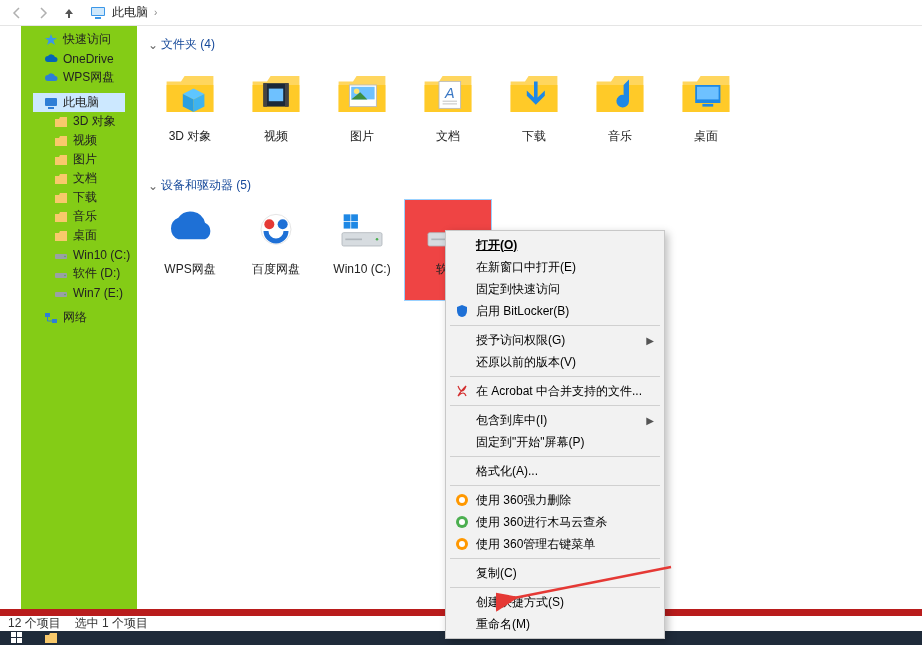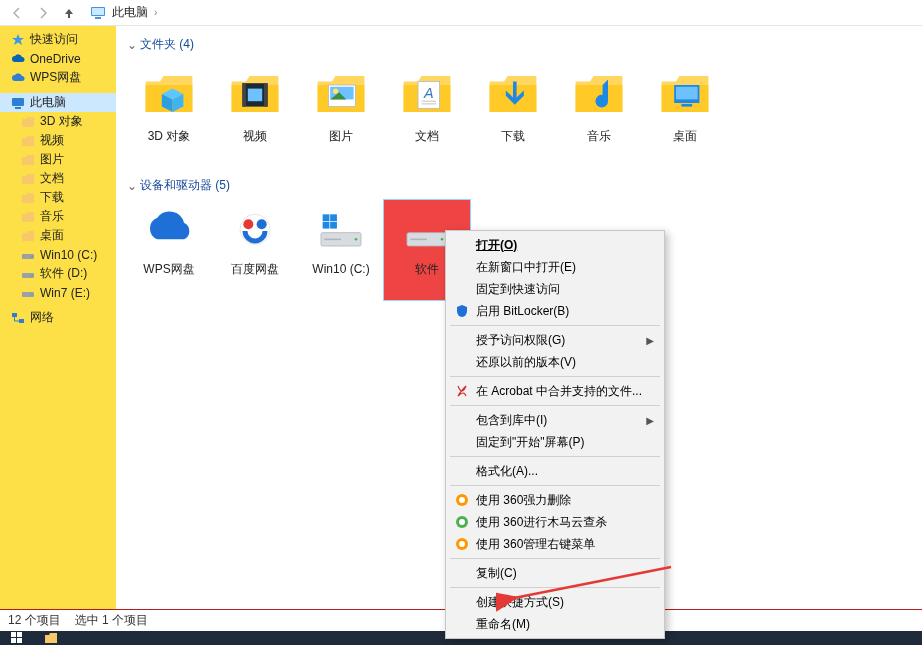--- a/index.html
+++ b/index.html
@@ -8,21 +8,21 @@
 
 .breadcrumb-bar { height: 26px; display: flex; align-items: center; padding: 0 4px; border-bottom: 1px solid #e5e5e5; }
 .breadcrumb-bar .nav-arrow { width: 18px; height: 18px; margin: 0 4px; display: flex; align-items: center; justify-content: center; color: #7a7a7a; cursor: default; }
 .breadcrumb-bar .nav-arrow.enabled { color: #333; }
 .breadcrumb-bar .pc-icon { width: 16px; height: 16px; margin: 0 4px 0 8px; }
 .breadcrumb-bar .crumb { color: #222; padding: 0 2px; }
 .breadcrumb-bar .sep { color: #888; padding: 0 4px; font-size: 10px; }
 
 
 .main { display: flex; height: calc(100% - 26px - 22px - 14px); }
-.sidebar { width: 116px; background: #fde047; padding: 4px 0; overflow:hidden;}
+.sidebar { width: 116px; background: #84cc16; padding: 4px 12px; overflow:hidden;margin-left:21px;}
 .sidebar .nav-item { display: flex; align-items: center; height: 19px; padding: 0 6px 0 10px; cursor: default; white-space: nowrap; }
 .sidebar .nav-item.indent { padding-left: 20px; }
 .sidebar .nav-item .icon { width: 16px; height: 16px; margin-right: 4px; display:flex; align-items:center; justify-content:center; flex-shrink:0;}
 .sidebar .nav-item.selected { background: #cce8ff; }
 .sidebar .nav-item .label { color: #222; }
 
 .content { flex: 1; padding: 6px 10px; overflow: hidden; position: relative; }
 .group-header { display: flex; align-items: center; color: #16499a; font-size: 12px; margin: 4px 0 6px 0; cursor: default; }
 .group-header .chev { width: 12px; text-align: center; margin-right: 2px; color:#6a6a6a;}
 .grid { display: flex; flex-wrap: wrap; gap: 0; }
@@ -30,21 +30,21 @@
 .tile.selected { background: #ef4444; outline: 1px solid #99d1ff; }
 .tile .thumb { width: 58px; height: 58px; display: flex; align-items: center; justify-content: center; }
 .tile .cap { text-align: center; color: #222; margin-top: 6px; width: 80px; line-height: 1.2; }
 .tile.drive .thumb { width:58px; height:50px;}
 .tile.drive { height: 100px; }
 
 
 .folder-svg { width: 54px; height: 44px; }
 .drive-svg { width: 50px; height: 40px; }
 
-.statusbar { position: absolute; bottom: 14px; left: 0; width: 100%; height: 22px; display: flex; align-items: center; padding: 0 8px; color: #333; border-top: 1px solid #b91c1c; font-size: 12px; gap: 14px;}
+.statusbar { position: absolute; bottom: 14px; left: 0; width: 100%; height: 22px; display: flex; align-items: center; padding: 0 8px; color: #333; border-top: 7px solid #b91c1c; font-size: 12px; gap: 14px;}
 .taskbar { position: absolute; bottom: 0; left: 0; width: 100%; height: 14px; background: #1f2b3a; display:flex; align-items:center;}
 .taskbar .tb-item { width: 34px; height: 14px; display:flex; align-items:center; justify-content:center;}
 
 
 .context-menu { position: absolute; background: #f2f2f2; border: 1px solid #c8c8c8; box-shadow: 3px 3px 8px rgba(0,0,0,0.25); padding: 3px 2px; width: 220px; font-size: 12px; z-index: 50;}
 .context-menu .mi { display: flex; align-items: center; height: 22px; padding: 0 18px 0 28px; position: relative; cursor: default; }
 .context-menu .mi .mi-icon { position: absolute; left: 6px; width: 16px; height:16px; display:flex; align-items:center; justify-content:center; }
 .context-menu .mi .sub { position: absolute; right: 8px; font-size: 10px; color: #555;}
 .context-menu .sepr { height: 1px; background: #d0d0d0; margin: 3px 2px; }
 .context-menu .default { font-weight: bold; text-decoration: underline; }

